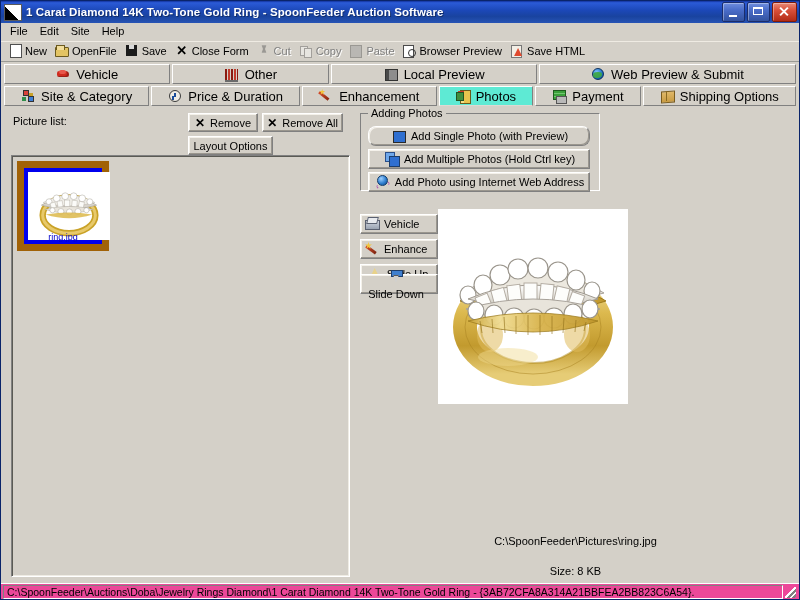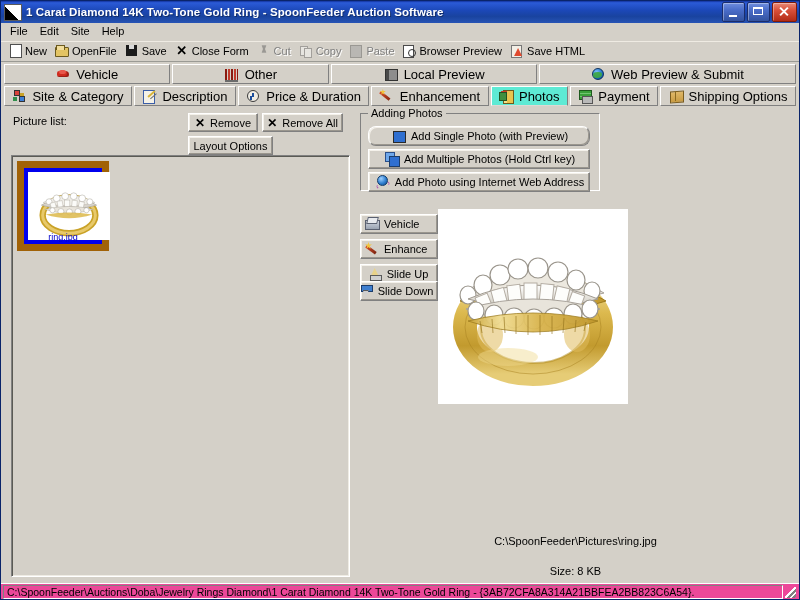--- a/index.html
+++ b/index.html
@@ -487,21 +487,21 @@
     position: absolute;
     left: 4px;
     width: 78px;
     height: 20px;
     justify-content: flex-start;
     padding-left: 4px;
   }
   .side-btn.sb1 { top: 103px; }
   .side-btn.sb2 { top: 128px; }
   .side-btn.sb3 { top: 153px; justify-content: center; }
-  .side-btn.sb4 { top: 170px; justify-content: center; padding-left: 0; }
+  .side-btn.sb4 { top: 163px; justify-content: center; padding-left: 0; flex-direction: column; }
 
   .ic-acquire::before {
     content: ""; position: absolute; left: 0px; top: 3px; width: 13px; height: 8px;
     background: linear-gradient(to bottom, #cfd4dd 0%, #9aa3b2 100%);
     border: 1px solid #5a6070;
   }
   .ic-acquire::after {
     content: ""; position: absolute; left: 2px; top: 0px; width: 9px; height: 5px;
     background: #e8eaee; border: 1px solid #5a6070; transform: skewX(-14deg);
   }
@@ -679,24 +679,20 @@
       </div>
       <div class="tab">
         <span class="tab-icon ic-web"></span>
         <span class="tlbl">Web Preview &amp; Submit</span>
       </div>
     </div>
     <div class="tabrow row2">
       <div class="tab">
         <span class="tab-icon ic-site"></span>
         <span class="tlbl">Site &amp; Category</span>
-      </div>
-      <div class="tab">
-        <span class="tab-icon ic-desc"></span>
-        <span class="tlbl">Description</span>
       </div>
       <div class="tab">
         <span class="tab-icon ic-price"></span>
         <span class="tlbl">Price &amp; Duration</span>
       </div>
       <div class="tab">
         <span class="tab-icon ic-enh"></span>
         <span class="tlbl">Enhancement</span>
       </div>
       <div class="tab active">

